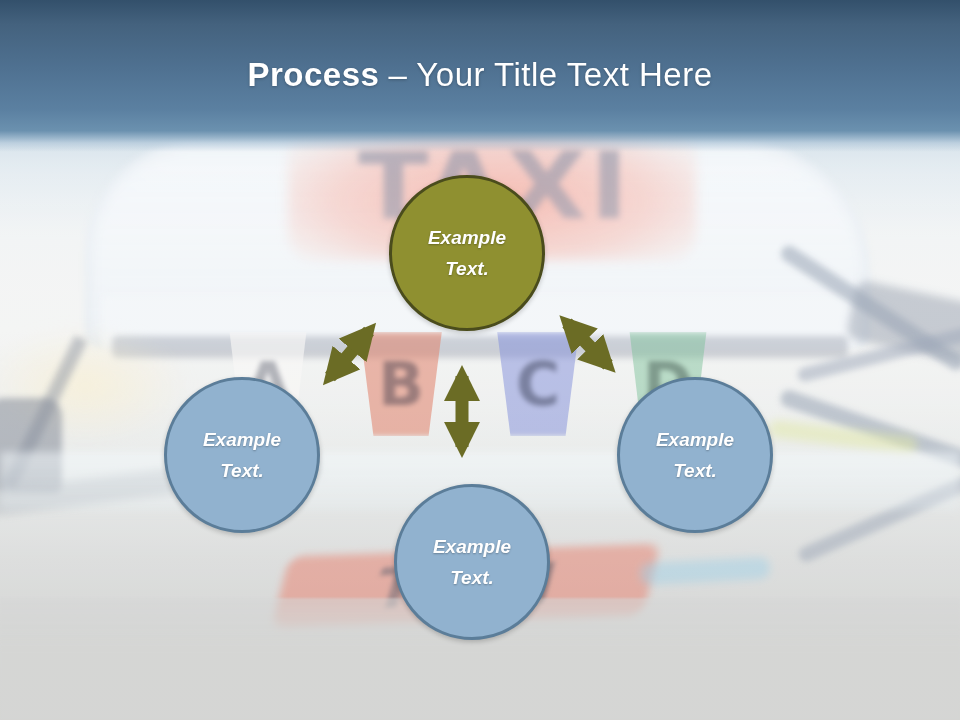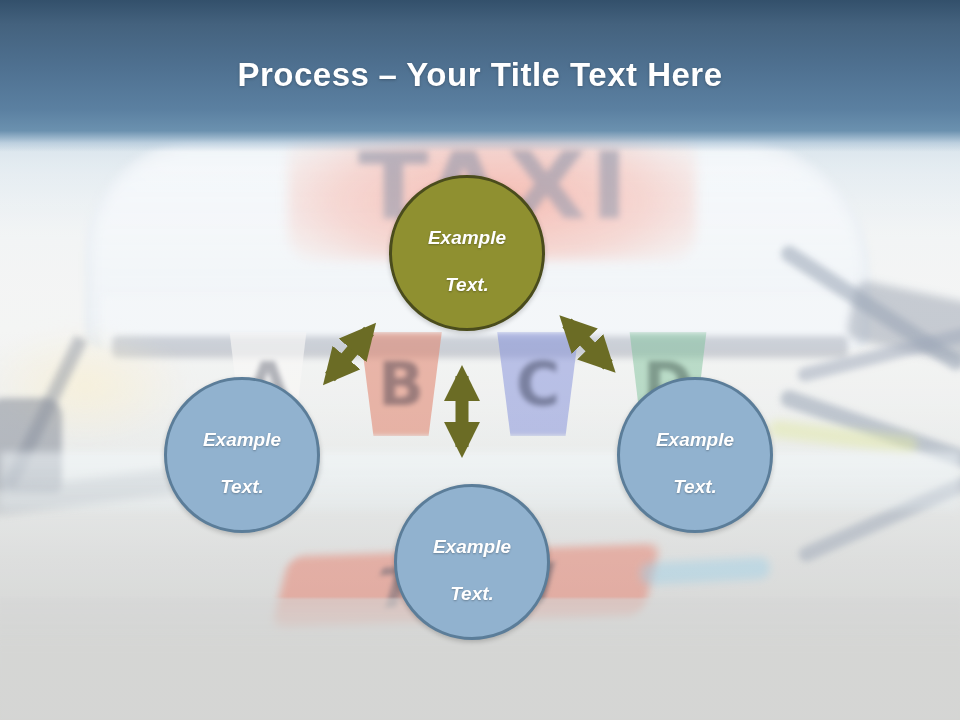--- a/index.html
+++ b/index.html
@@ -84,30 +84,30 @@
 
   
   .header { position:absolute; left:0; top:0; width:960px; height:152px; z-index:3;
     background:linear-gradient(180deg,
       #33506b 0%, #44627e 16%, #4f7191 45%, #5b80a1 72%, #6b91af 86%,
       rgba(150,180,205,0.45) 94%, rgba(180,205,225,0) 100%); }
   .title { position:absolute; left:0; top:56px; width:960px; text-align:center;
     color:#ffffff; font-size:33px; letter-spacing:0.5px;
     text-shadow:0 1px 3px rgba(0,0,0,0.25); }
   .title .bold { font-weight:bold;text-align:right; }
-  .title .rest { font-weight:bold; margin-left:9px; }
+  .title .rest { font-weight:normal; margin-left:9px; }
 
   
   .diagram { position:absolute; inset:0; z-index:5; }
   .node { position:absolute; width:156px; height:156px; border-radius:50%;
     display:flex; flex-direction:column; align-items:center; justify-content:center;
     color:#fff; font-weight:bold; font-style:italic; font-size:19px; line-height:1.65;
     text-align:center; text-shadow:0 1px 2px rgba(0,0,0,0.28);
     box-shadow:0 2px 5px rgba(0,0,0,0.2); }
-  .node span { display:block;margin-top:16px; }
+  .node span { display:block; }
   .node-olive { background:#8F9030; border:3px solid #4A4C1C; }
   .node-blue  { background:#91B2CF; border:3px solid #5B7D99; }
   .node-top    { left:389px; top:175px; }
   .node-left   { left:164px; top:377px; }
   .node-bottom { left:394px; top:484px; }
   .node-right  { left:617px; top:377px; }
 
   .arrows { position:absolute; left:0; top:0; width:960px; height:720px; z-index:4; }
   .arrow-line { stroke:#6B6C25; stroke-width:13; }
 </style>

